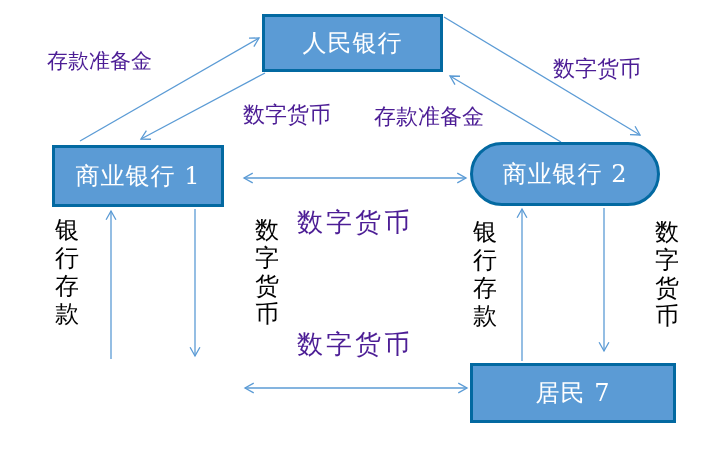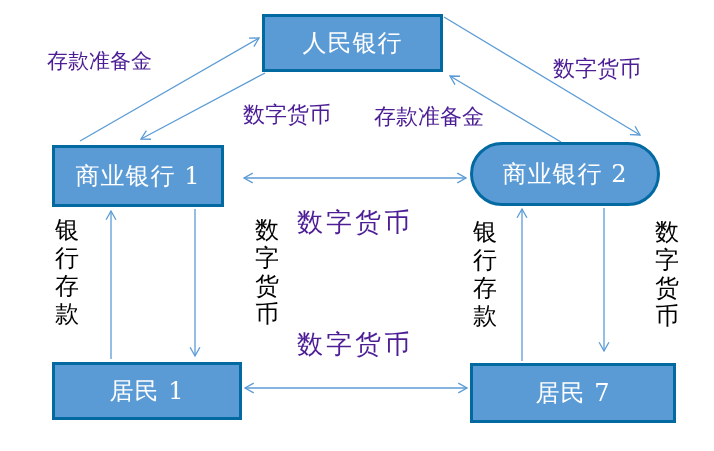--- a/index.html
+++ b/index.html
@@ -76,23 +76,20 @@
   </div>
 
   <div class="node" style="left:52px;top:145px;width:172px;height:62px;">
     <span>商业银行 1</span>
   </div>
 
   <div class="node" style="left:470px;top:142px;width:190px;height:64px;border-radius:32px;">
     <span>商业银行 2</span>
   </div>
 
-  <div class="node" style="left:52px;top:362px;width:190px;height:58px;">
-    <span>居民 1</span>
-  </div>
 
   <div class="node" style="left:470px;top:363px;width:206px;height:60px;">
     <span>居民 7</span>
   </div>
 
   <div class="lbl" style="left:47px;top:49px;">存款准备金</div>
 
   <div class="lbl" style="left:243px;top:102px;font-size:22px;">数字货币</div>
 
   <div class="lbl" style="left:374px;top:104px;font-size:22px;">存款准备金</div>

